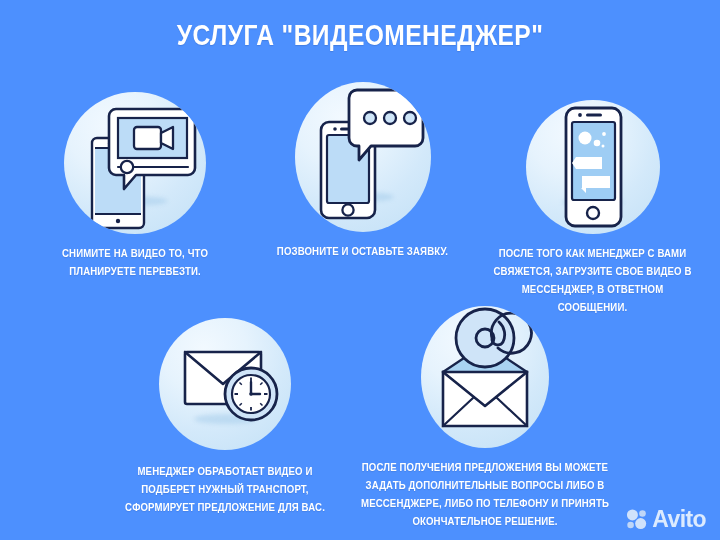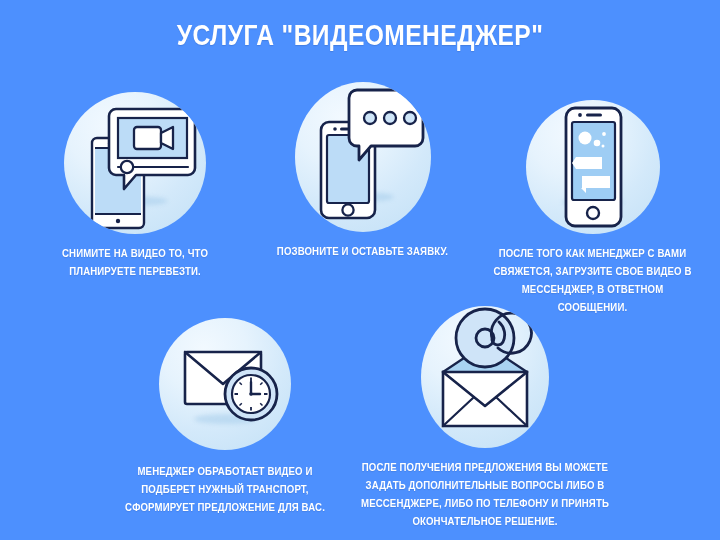--- a/index.html
+++ b/index.html
@@ -254,14 +254,25 @@
           <path d="M22 66 h84 v54 h-84 z" fill="#ffffff" stroke="#17234a" stroke-width="2.6"></path>
           <path d="M22 66 L64 100 L106 66" fill="none" stroke="#17234a" stroke-width="2.6" stroke-linejoin="round" stroke-linecap="round"></path>
           <path d="M22 120 L52 92" fill="none" stroke="#17234a" stroke-width="2.2" stroke-linecap="round"></path>
           <path d="M106 120 L76 92" fill="none" stroke="#17234a" stroke-width="2.2" stroke-linecap="round"></path>
         </svg>
       </div>
     </div>
     <div class="caption" style="top:152px;">ПОСЛЕ ПОЛУЧЕНИЯ ПРЕДЛОЖЕНИЯ ВЫ МОЖЕТЕ ЗАДАТЬ ДОПОЛНИТЕЛЬНЫЕ ВОПРОСЫ ЛИБО В МЕССЕНДЖЕРЕ, ЛИБО ПО ТЕЛЕФОНУ И ПРИНЯТЬ ОКОНЧАТЕЛЬНОЕ РЕШЕНИЕ.</div>
   </div>
 
+  <div class="avito">
+    <div class="avito-logo">
+      <svg viewBox="0 0 24 24" width="22" height="22">
+        <circle cx="7" cy="7.5" r="6" fill="#dce9fb"></circle>
+        <circle cx="18" cy="6" r="3.6" fill="#c9dcf7"></circle>
+        <circle cx="5" cy="18.5" r="3.6" fill="#c9dcf7"></circle>
+        <circle cx="16" cy="17" r="6" fill="#dce9fb"></circle>
+      </svg>
+    </div>
+    <div class="avito-text">Avito</div>
+  </div>
 
 </div>
 
 </body></html>

